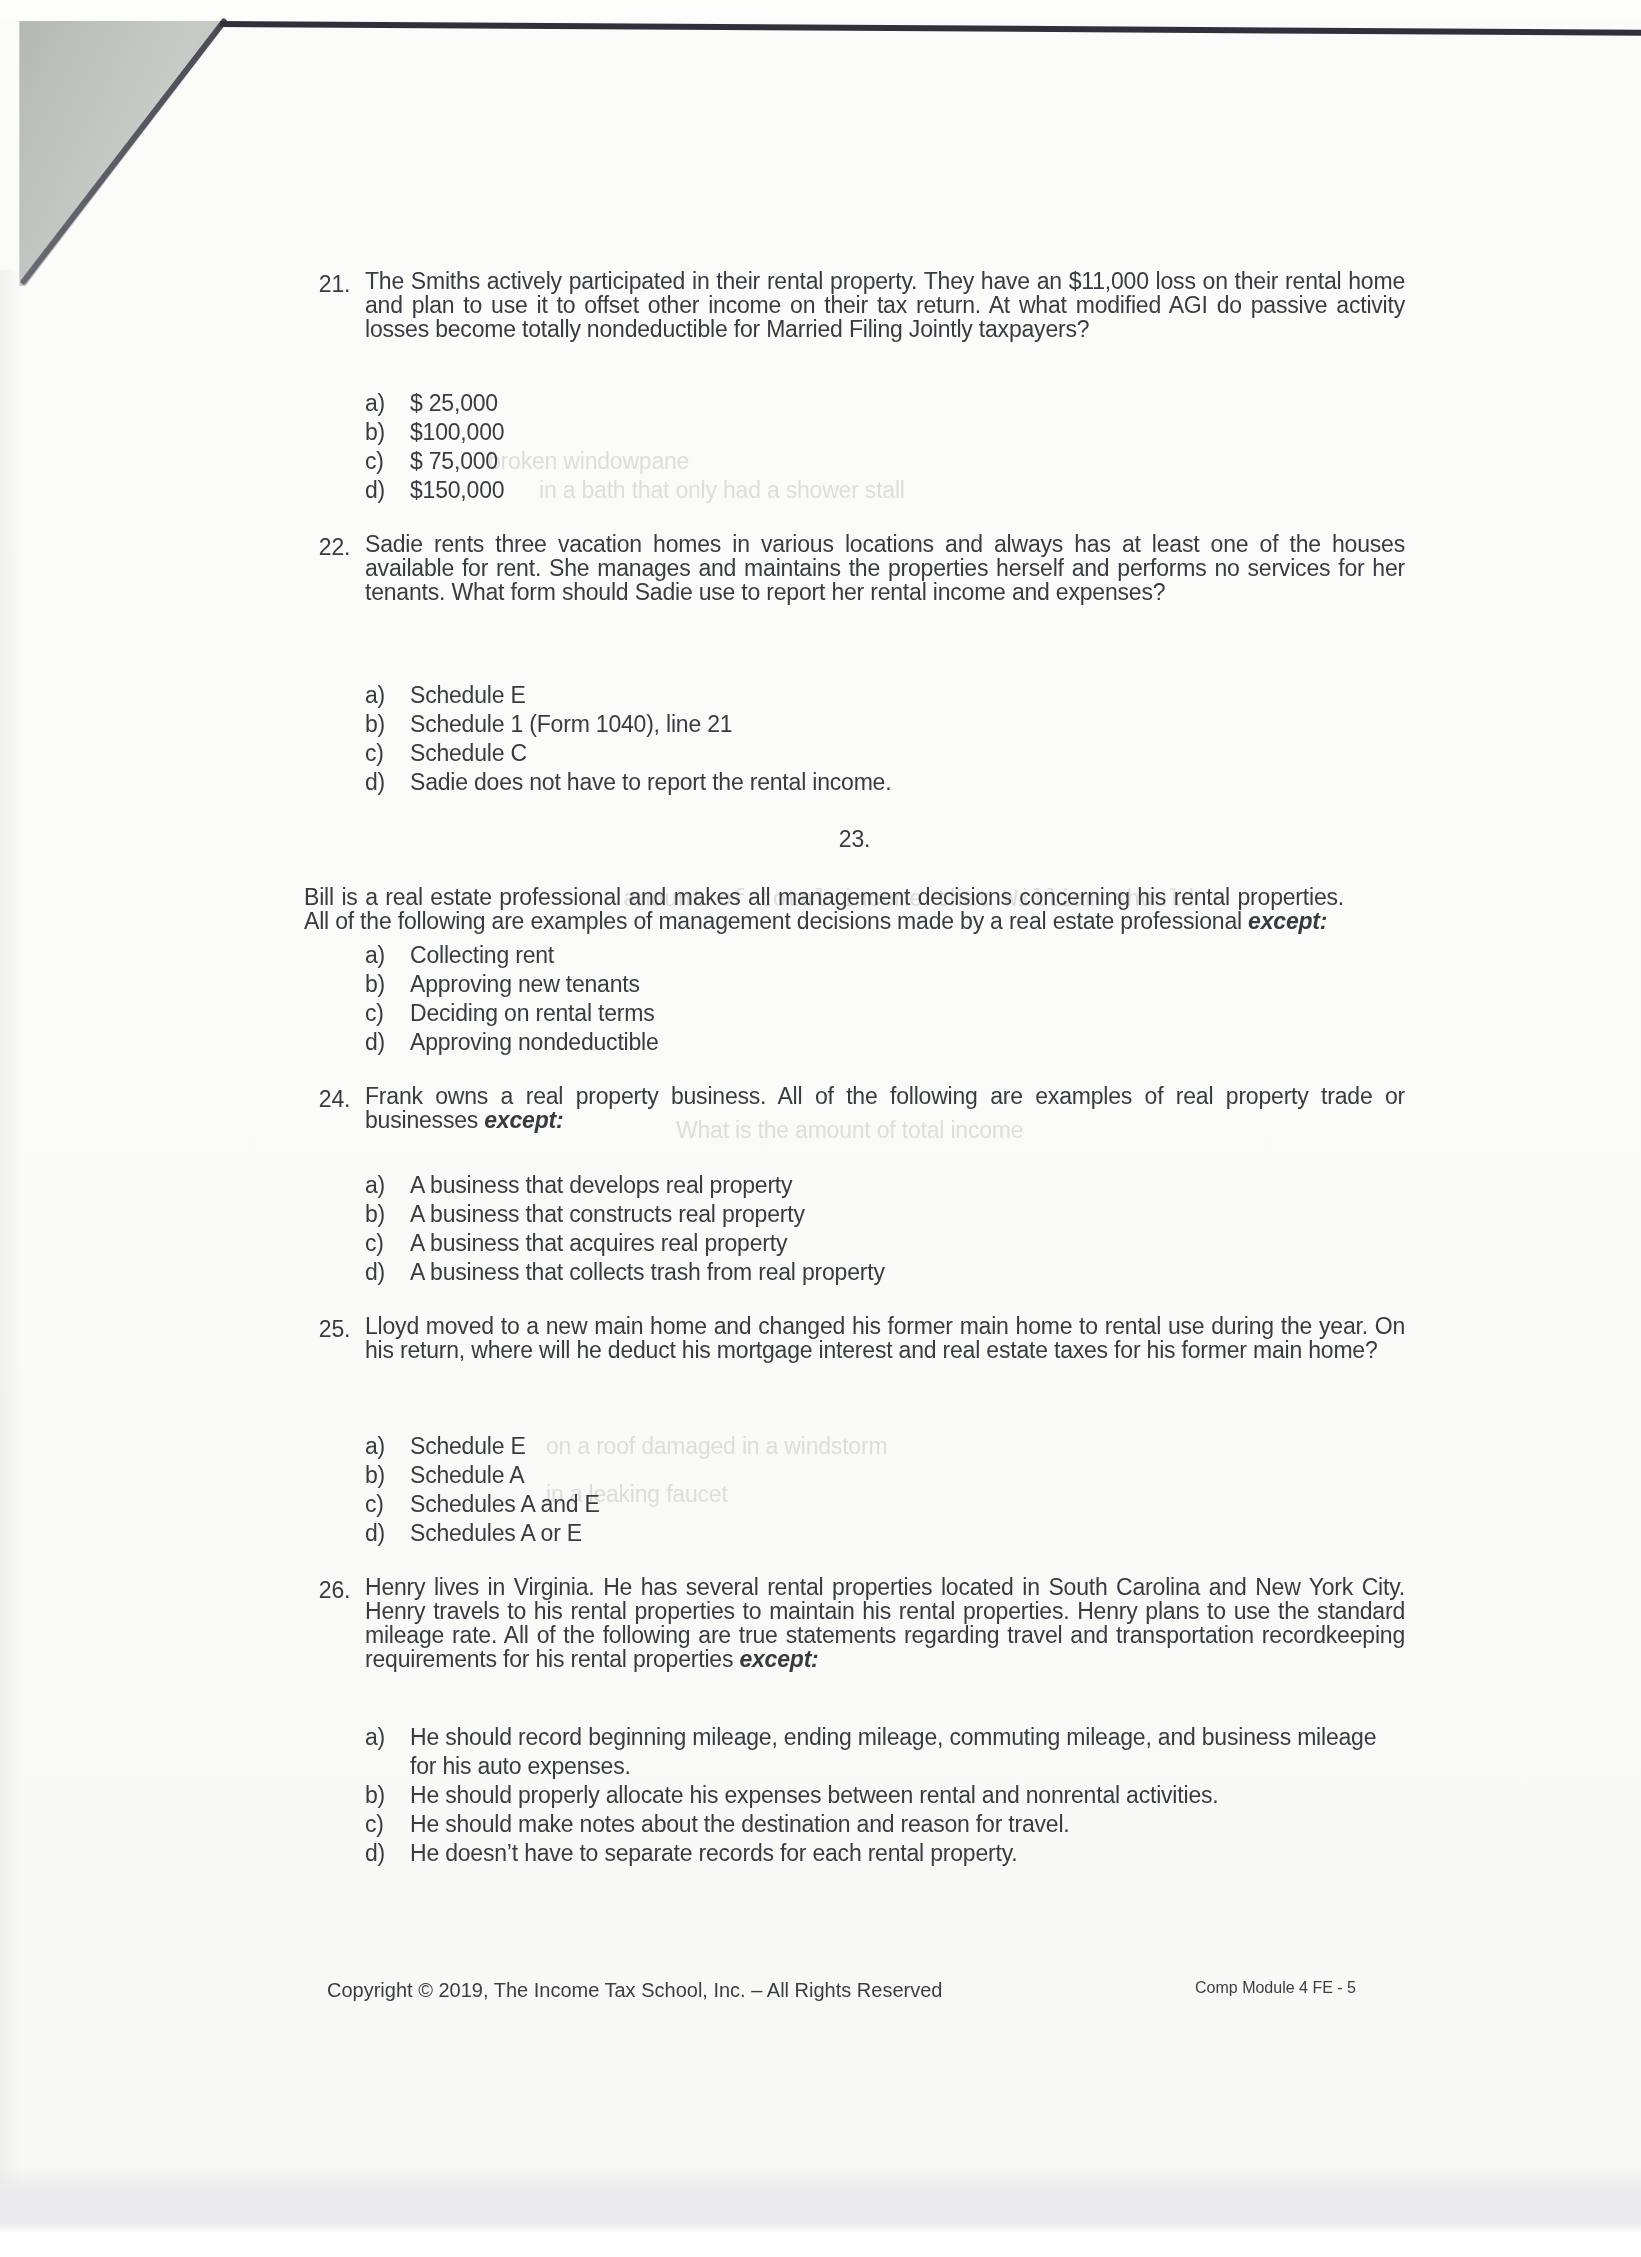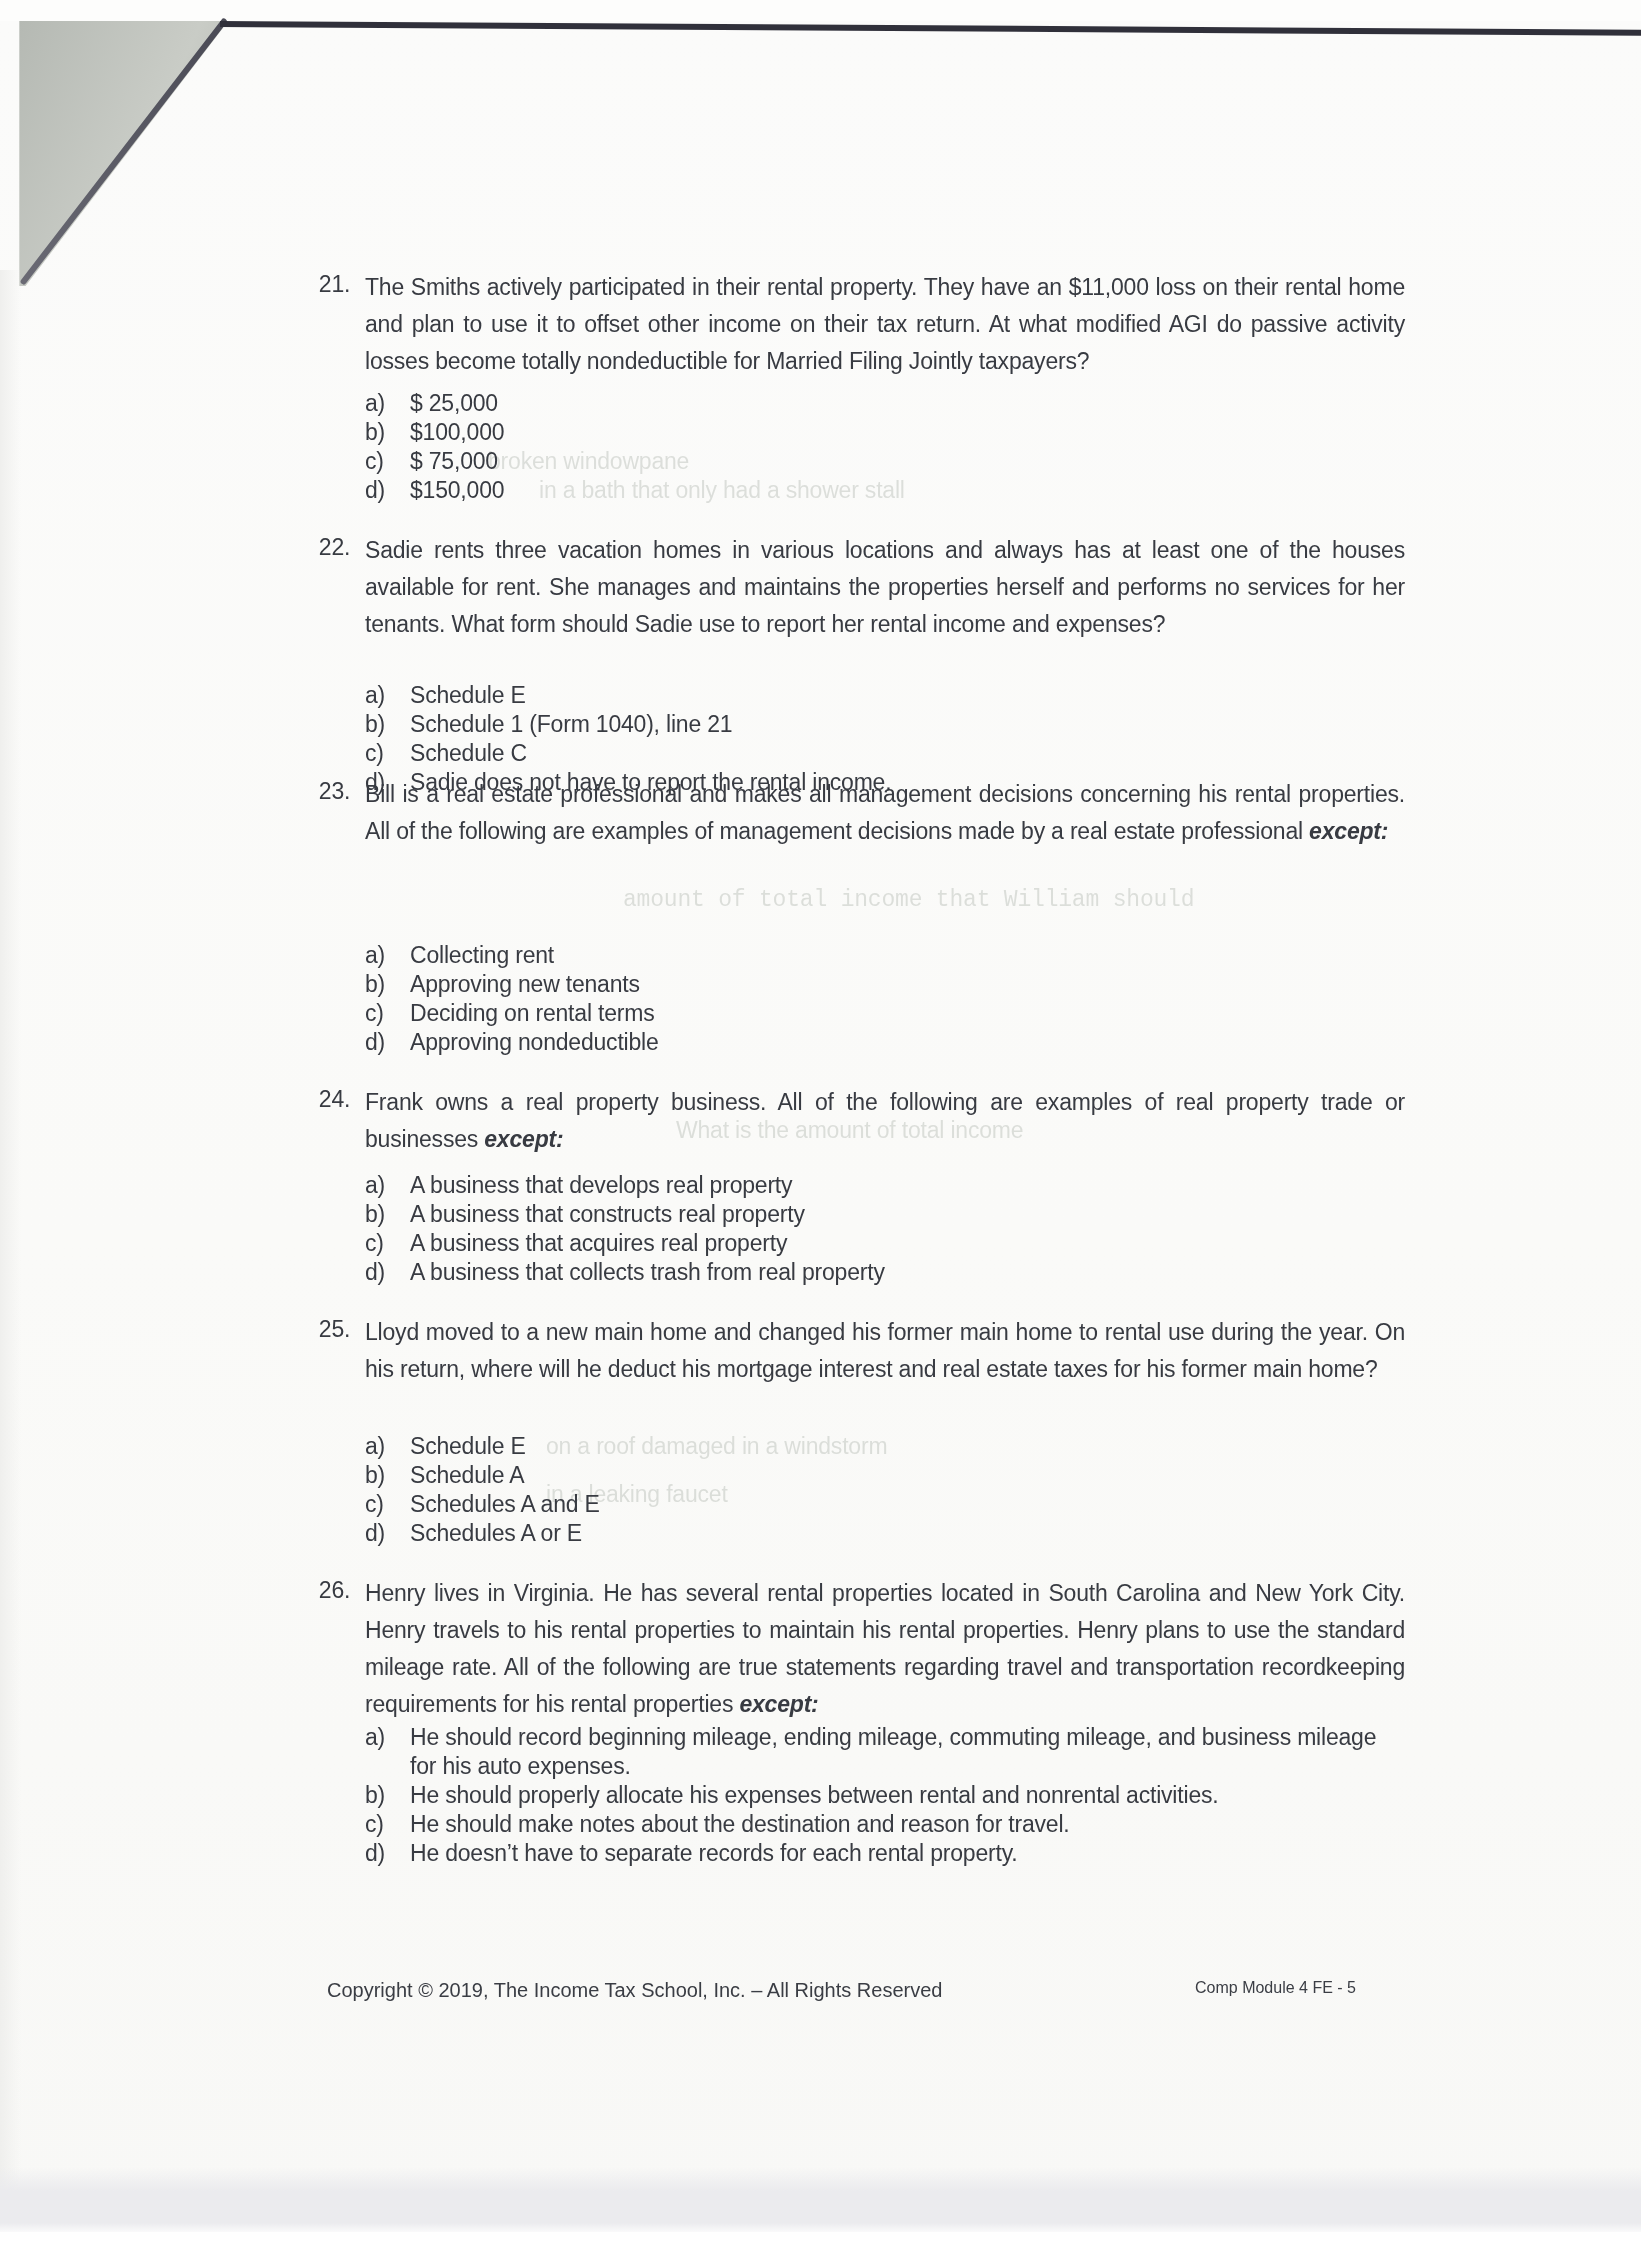--- a/index.html
+++ b/index.html
@@ -21,21 +21,21 @@
     transform-origin:left top; border-radius:2.9px; }
   .left-strip { position:absolute; left:0; top:270px; width:21px; height:1960px;
     background:linear-gradient(to right,#efefed,rgba(250,250,248,0)); }
   .bottom-band { position:absolute; left:0; top:2167px; width:100%; height:68px;
     background:linear-gradient(to bottom,rgba(234,234,238,0) 0%,#ebebee 35%,#ebebee 82%,#ffffff 100%); }
   .bottom-white { position:absolute; left:0; top:2232px; width:100%; height:25px; background:#ffffff; }
 
   
   .question { position:absolute; left:304px; width:1101px; display:flex; }
   .q-num { flex:0 0 61px; font-size:23px; line-height:31px; letter-spacing:-0.2px;text-align:center; }
-  .q-text { flex:0 0 1040px; max-width:1040px; font-size:23px; line-height:37px;
+  .q-text { flex:0 0 1040px; max-width:1040px; font-size:23px; line-height:24px;
     text-align:justify; letter-spacing:-0.2px; }
   .q-text .em { font-weight:bold; font-style:italic; }
   .options { position:absolute; left:365px; width:1048px; }
   .option { display:flex; font-size:23px; line-height:29px; letter-spacing:-0.2px; }
   .option .letter { flex:0 0 45px; }
   .option .opt-text { flex:1; max-width:994px; }
 
   .footer-left { position:absolute; left:327px; top:1979px; font-size:20px; color:#3a3d44; }
   .footer-right { position:absolute; left:1195px; top:1979px; font-size:16px; color:#3a3d44; }
 
@@ -101,21 +101,21 @@
     <div class="option">
         <span class="letter">c)</span>
         <span class="opt-text">Schedule C</span>
       </div>
     <div class="option">
         <span class="letter">d)</span>
         <span class="opt-text">Sadie does not have to report the rental income.</span>
       </div>
   </div>
 
-  <div class="question" style="top:776px;">
+  <div class="question" style="top:824px;flex-direction:column;">
     <div class="q-num">23.</div>
     <div class="q-text"><span>Bill is a real estate professional and makes all management decisions concerning his rental properties.  All of the following are examples of management decisions made by a real estate professional </span><span class="em">except:</span></div>
   </div>
   <div class="options" style="top:941px;">
     <div class="option">
         <span class="letter">a)</span>
         <span class="opt-text">Collecting rent</span>
       </div>
     <div class="option">
         <span class="letter">b)</span>

